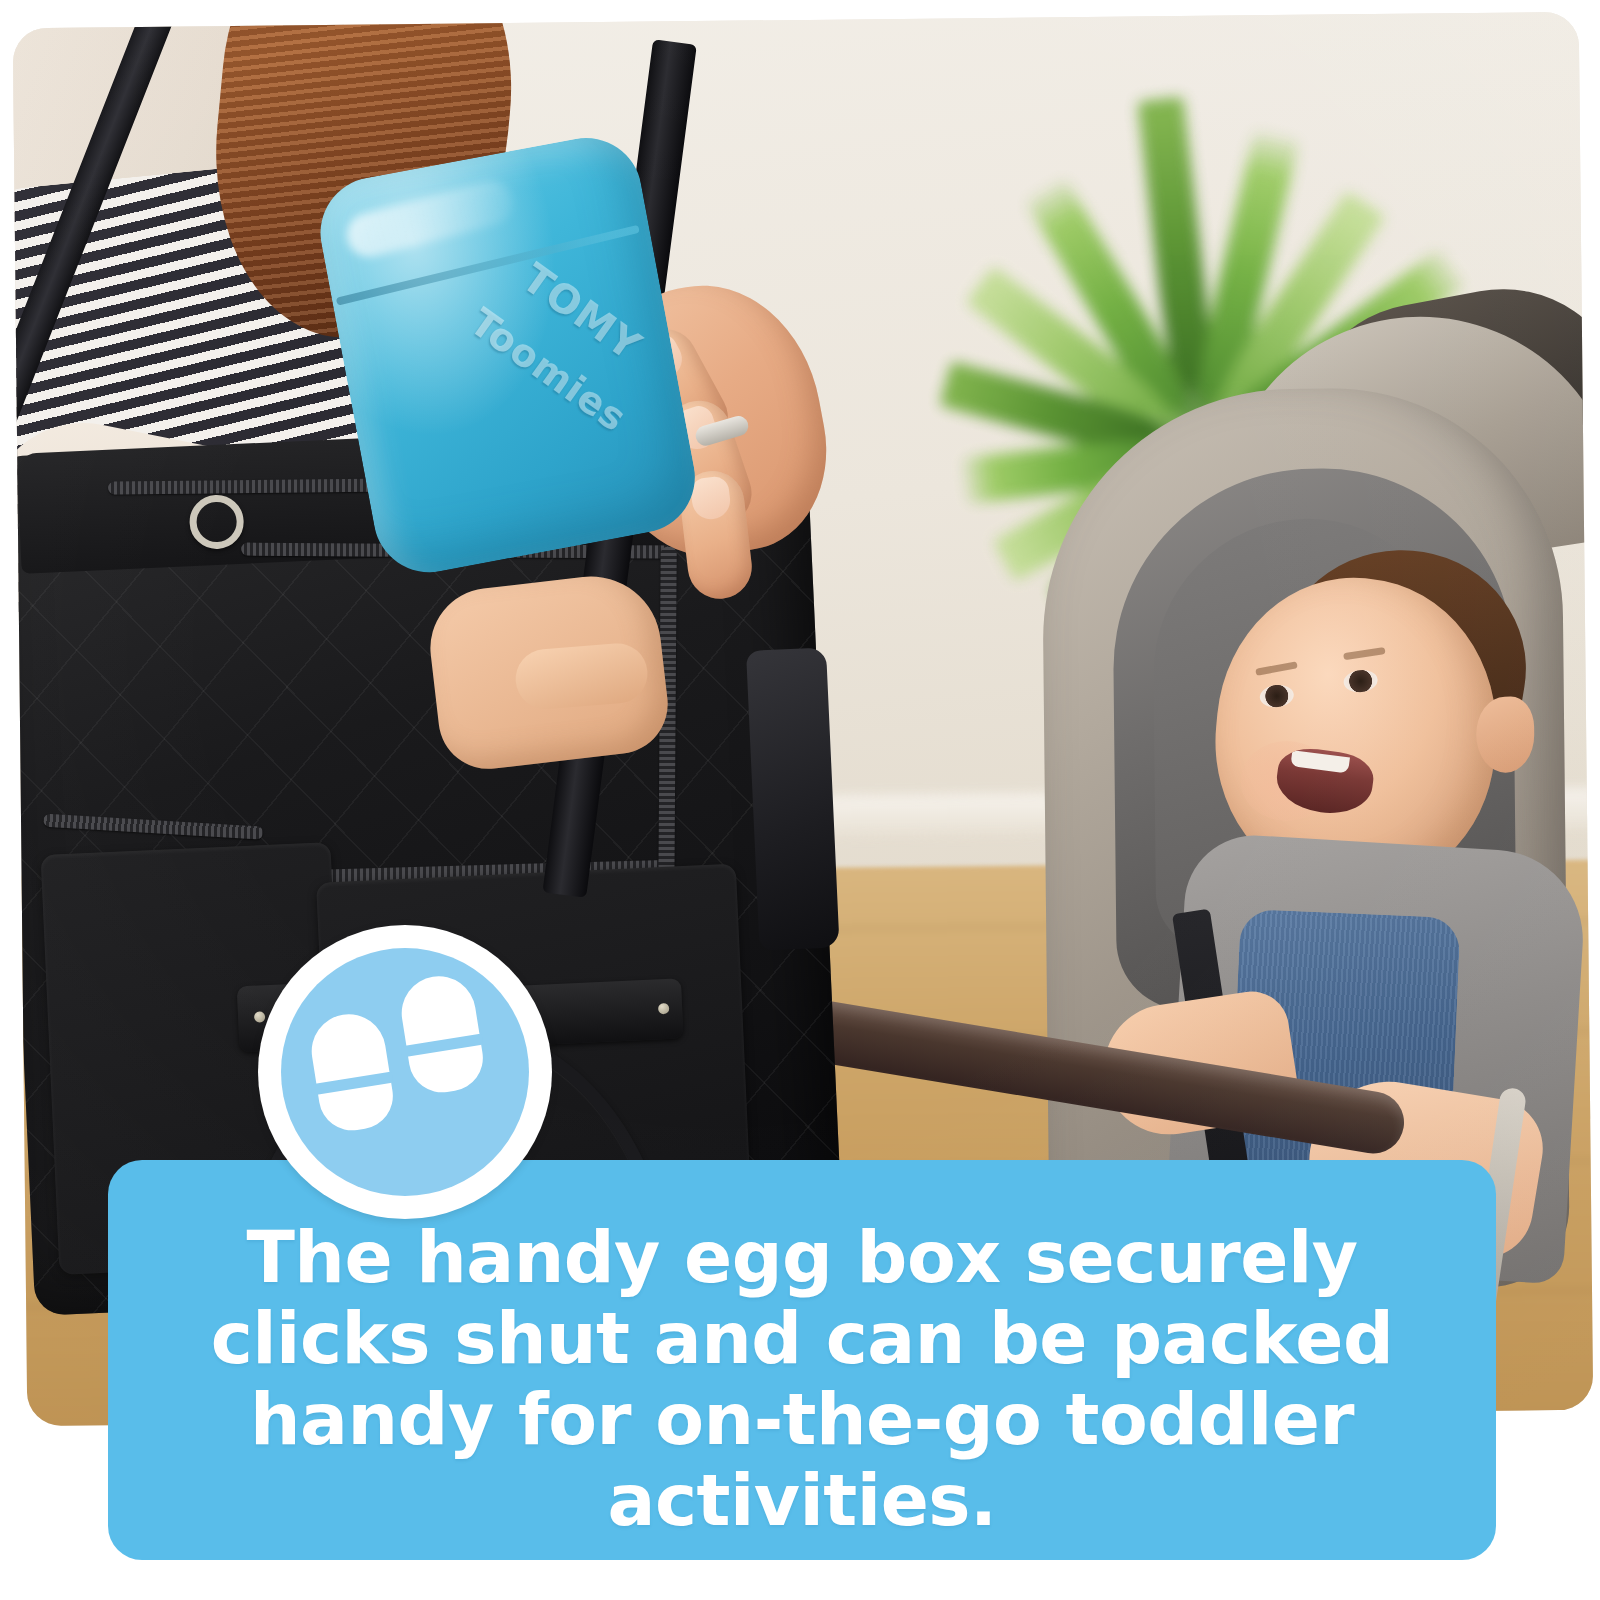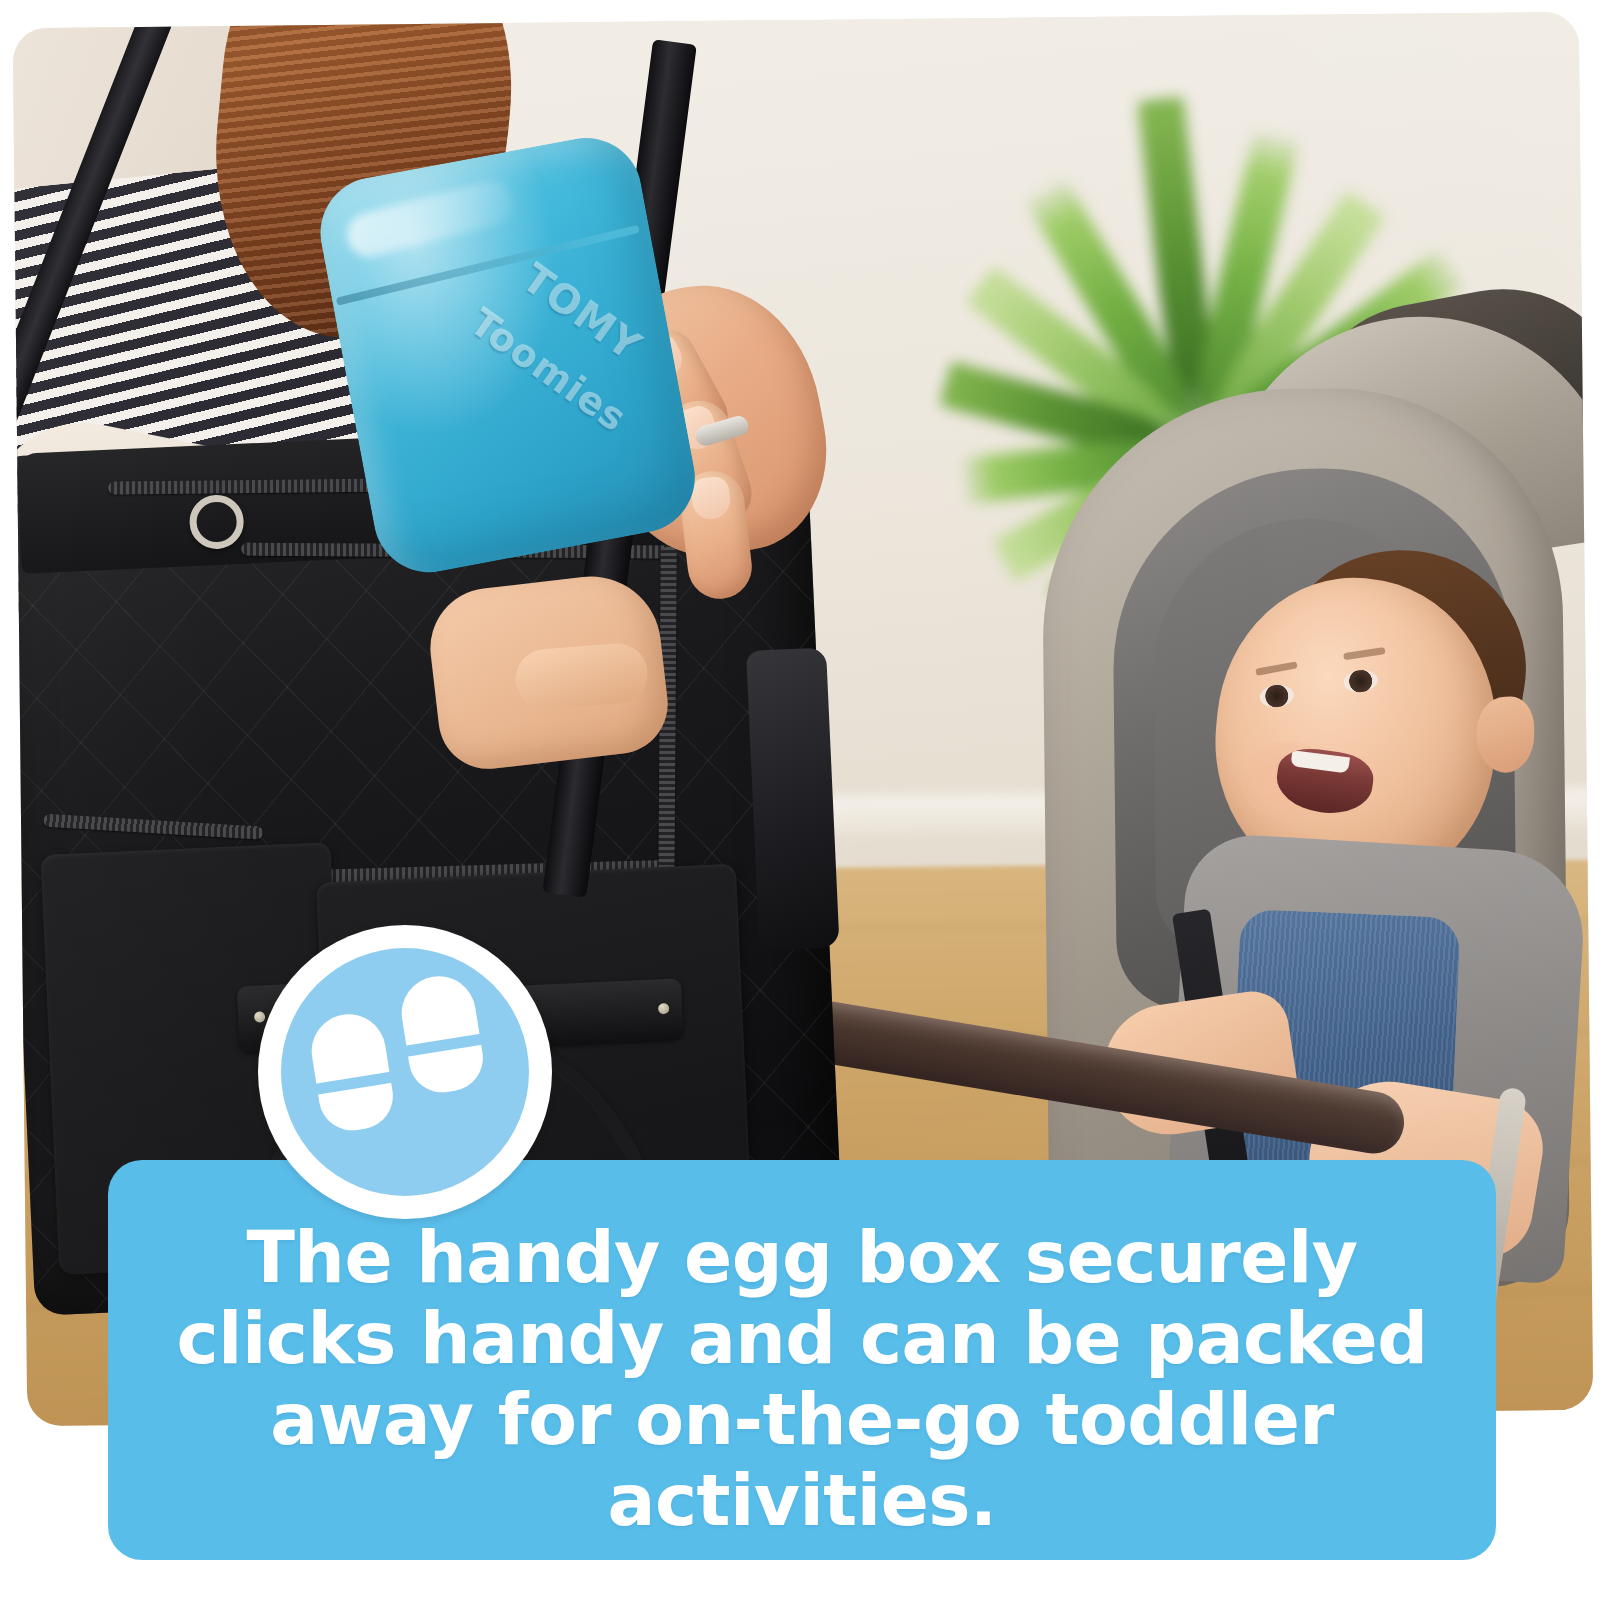--- a/index.html
+++ b/index.html
@@ -836,14 +836,14 @@
 <div class="badge">
   <div class="badge-disc">
     <div class="foot foot-a"></div>
     <div class="foot foot-a-split"></div>
     <div class="foot foot-b"></div>
     <div class="foot foot-b-split"></div>
   </div>
 </div>
 
 <div class="caption">
-  <div class="caption-text">The handy egg box securely clicks handy and can be packed away for on-the-go toddler activities.</div>
+  <div class="caption-text">The handy egg box securely clicks shut and can be packed handy for on-the-go toddler activities.</div>
 </div>
 
 </body></html>

